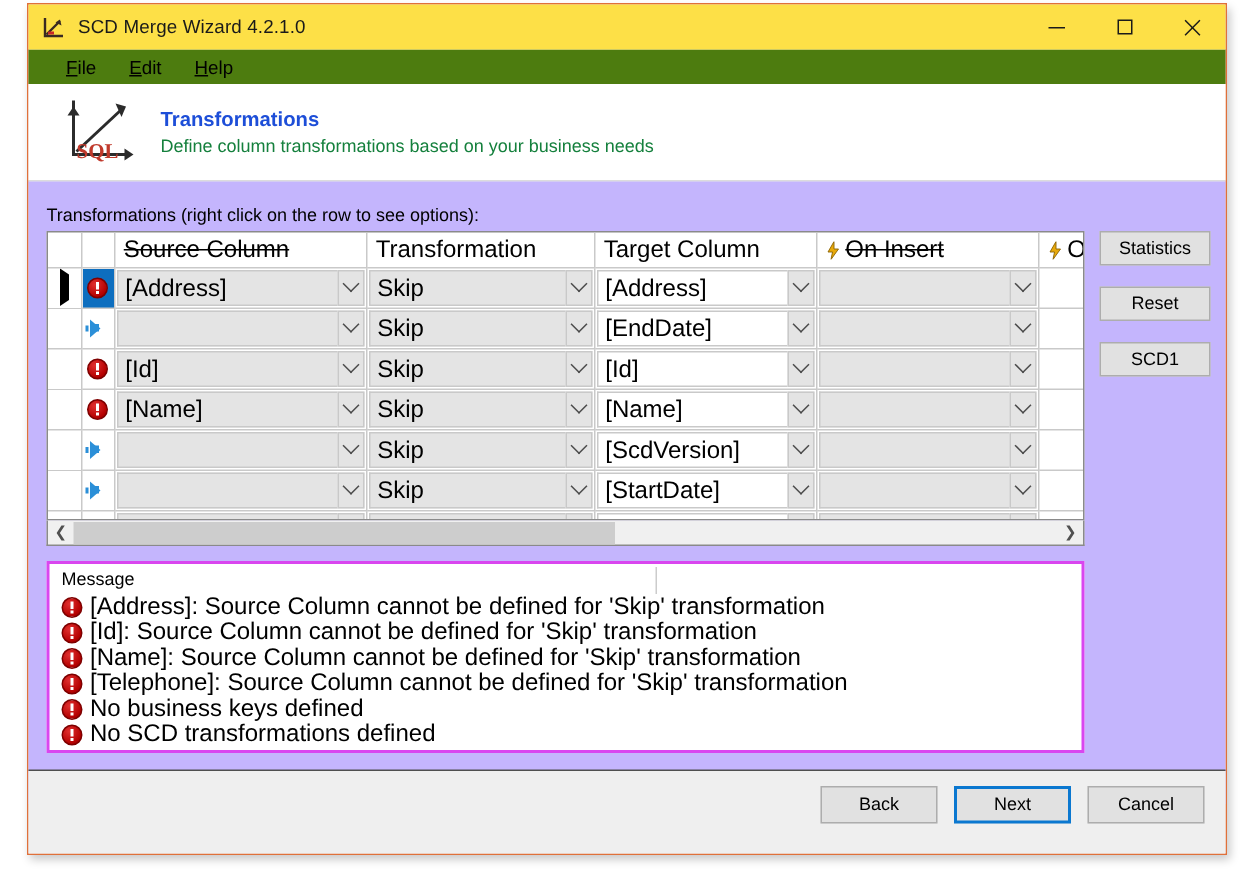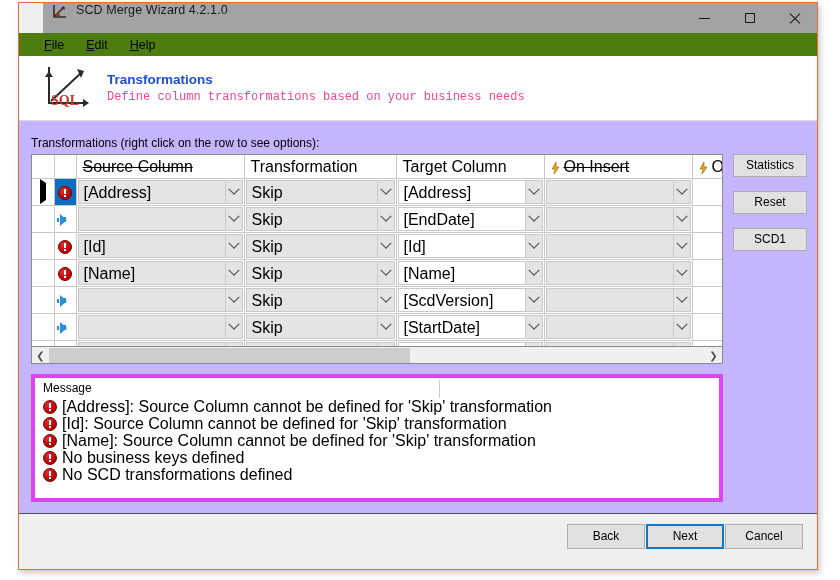--- a/index.html
+++ b/index.html
@@ -19,24 +19,23 @@
     width: 800px; height: 568px;
     background: #efefef;
     border: 1px solid #e0703a;
     box-sizing: border-box;
     box-shadow: 2px 3px 6px rgba(0,0,0,0.22);
   }
   
   .titlebar {
     position: relative;
     height: 30px;
-    background: #a3a3a3;
+    background: #fde047;
     display: flex;
-    align-items: flex-start;
-    margin-left: 24px;
+    align-items: center;
   }
   .app-icon {
     width: 17px; height: 17px;
     margin-left: 8px; margin-right: 8px;
     position: relative;
     flex: none;
   }
   .app-title {
     font-size: 12.5px;
     color: #1a1a1a;
@@ -91,22 +90,21 @@
   }
   .logo svg { display: block; }
   .header-text .h-title {
     font-size: 13.5px;
     font-weight: bold;
     color: #1d4ed8;
     margin-bottom: 3px;
   }
   .header-text .h-sub {
     font-size: 12px;
-    color: #ec4899;
-    font-family: Liberation Mono, monospace;
+    color: #15803d;
   }
   .header-sep { height: 1px; background: #dcdcdc; }
 
   
   .body-area {
     position: relative;
     background: #c4b5fd;
     height: 415px;
   }
   .section-label {
@@ -322,21 +320,21 @@
     box-sizing: border-box;
   }
   .side-btns .btn { margin-bottom: 14px; }
 
   
   .msg-panel {
     position: absolute;
     left: 12px; top: 253px;
     width: 692px; height: 128px;
     background: #ffffff;
-    border: 4px solid #d946ef;
+    border: 2px solid #d946ef;
     box-sizing: border-box;
     overflow: hidden;
   }
   .msg-head {
     position: relative;
     height: 20px;
     font-size: 12px;
     padding: 3px 0 0 8px;
     box-sizing: border-box;
   }
@@ -364,21 +362,21 @@
   .footer {
     position: absolute;
     left: 0; right: 0; bottom: 0;
     height: 55px;
     background: #efefef;
   }
   .footer .btn-row {
     position: absolute;
     right: 14px; top: 10px;
     display: flex;
-    gap: 1px;
+    gap: 11px;
   }
   .footer .btn { width: 78px; height: 25px; line-height: 23px; }
   .footer .btn.focused {
     border: 2px solid #0b78d0;
     line-height: 21px;
   }
 </style>
 </head>
 <body>
 
@@ -760,20 +758,24 @@
           <div class="msg-row">
             <span class="ico-err"></span>
             <span>[Id]: Source Column cannot be defined for 'Skip' transformation</span>
           </div>
           <div class="msg-row">
             <span class="ico-err"></span>
             <span>[Name]: Source Column cannot be defined for 'Skip' transformation</span>
           </div>
           <div class="msg-row">
             <span class="ico-err"></span>
+            <span>[Telephone]: Source Column cannot be defined for 'Skip' transformation</span>
+          </div>
+          <div class="msg-row">
+            <span class="ico-err"></span>
             <span>No business keys defined</span>
           </div>
           <div class="msg-row">
             <span class="ico-err"></span>
             <span>No SCD transformations defined</span>
           </div>
         </div>
     </div>
   </div>
 

